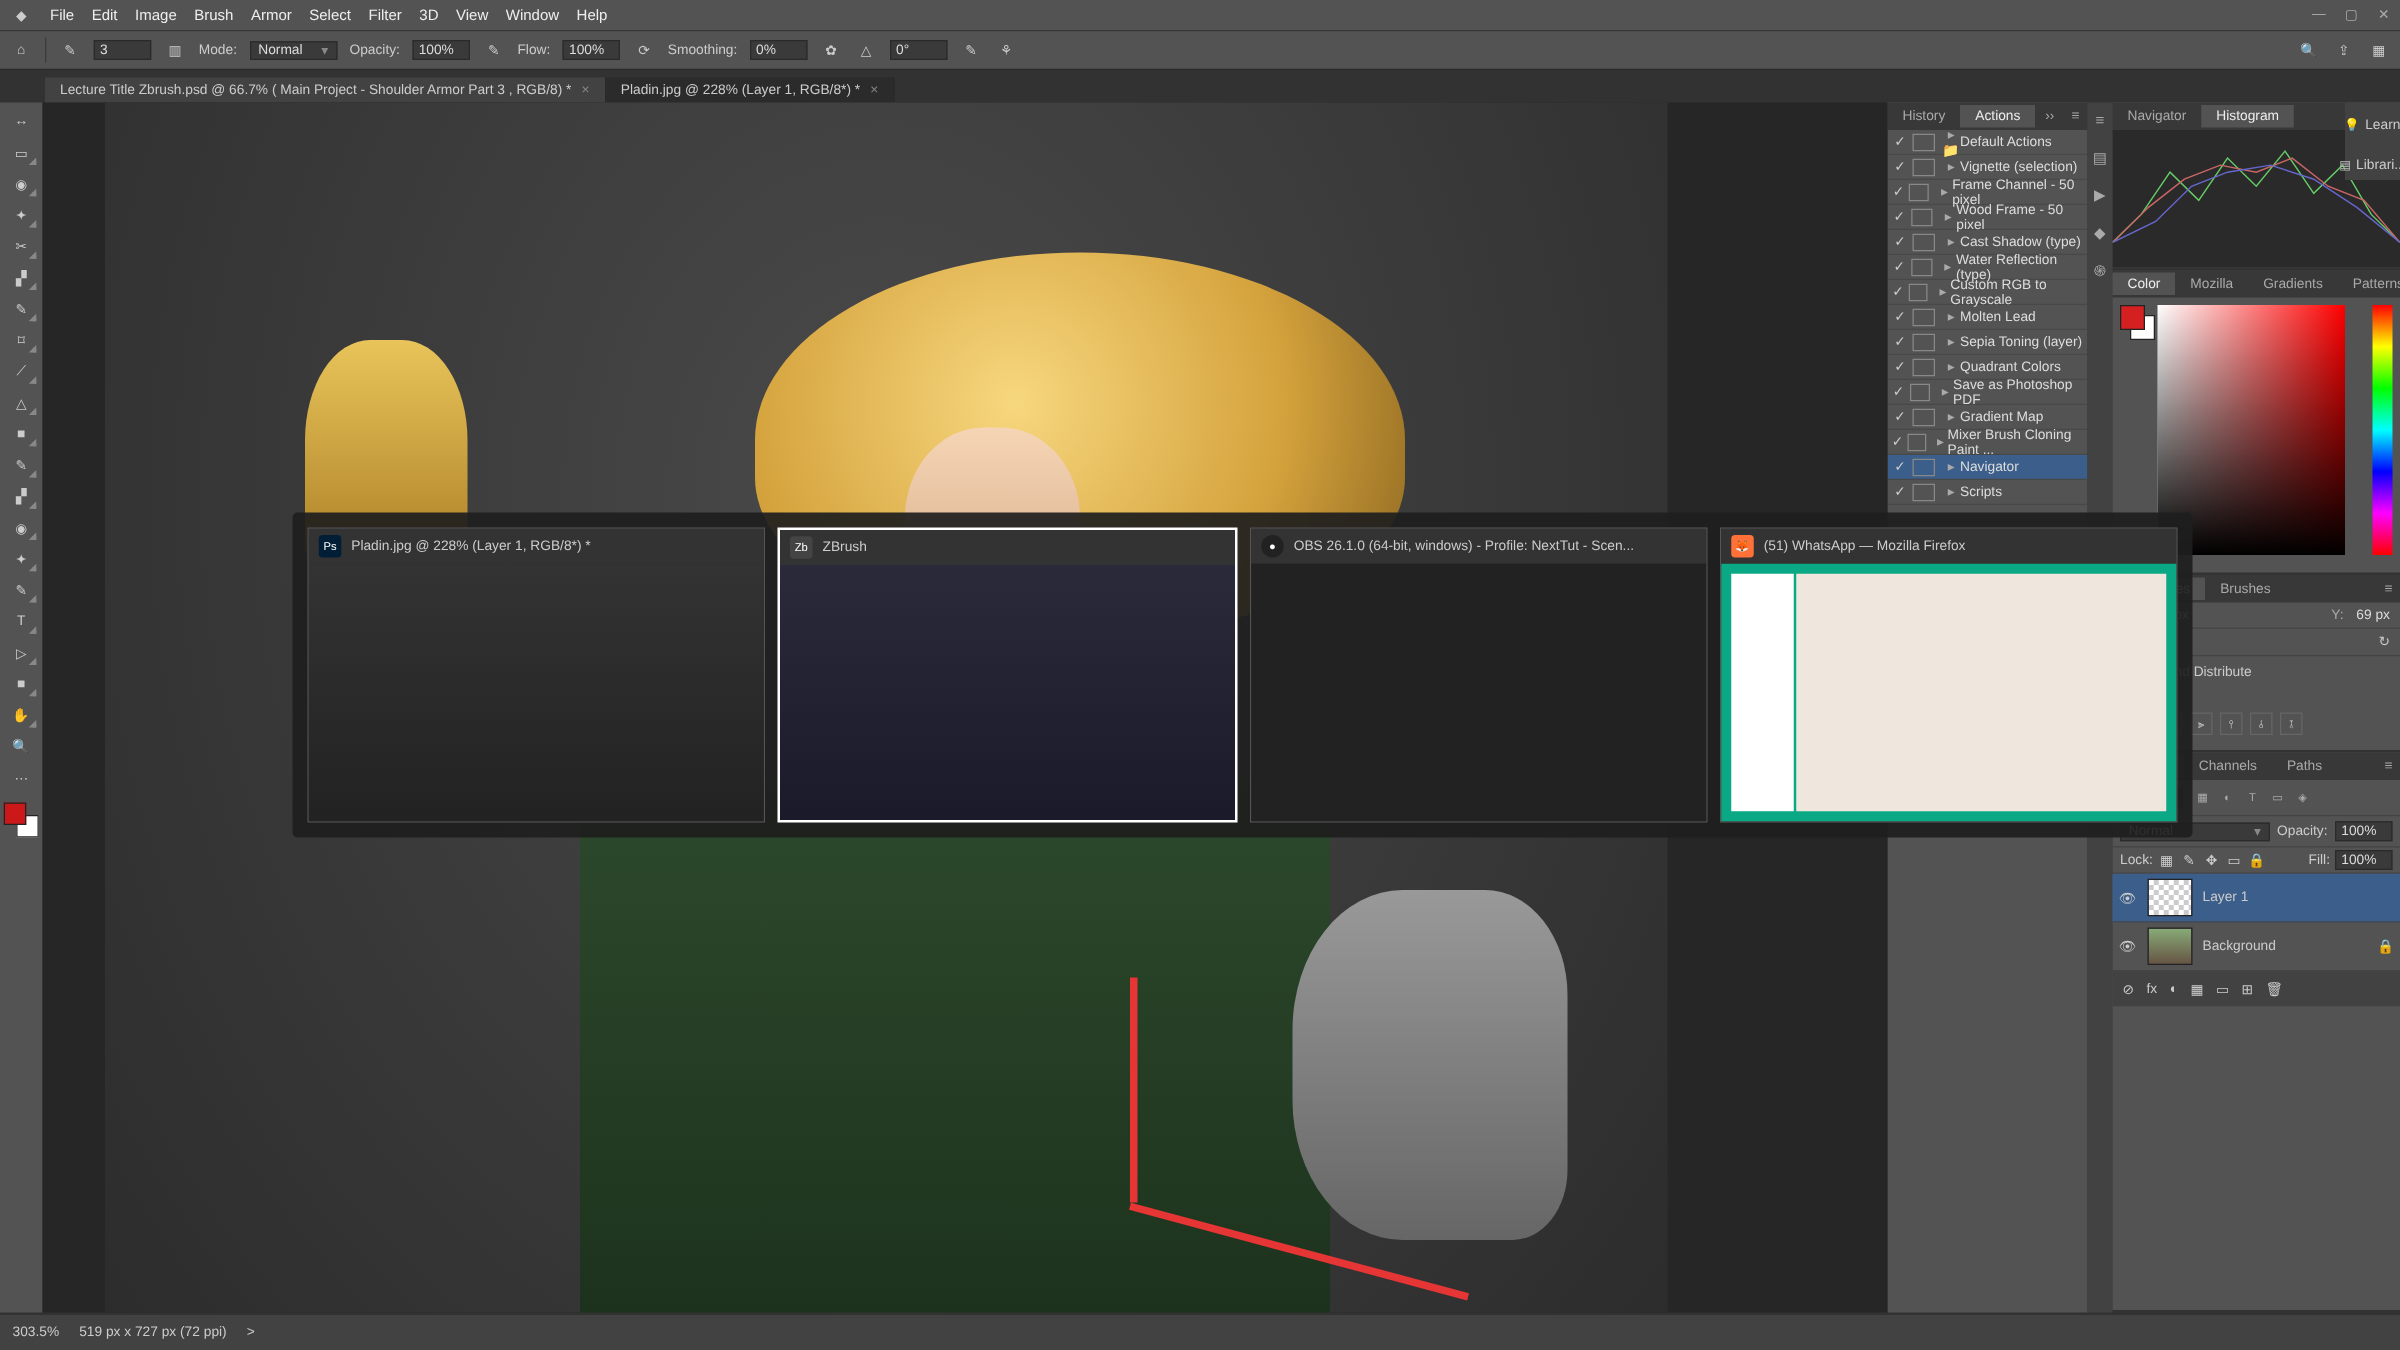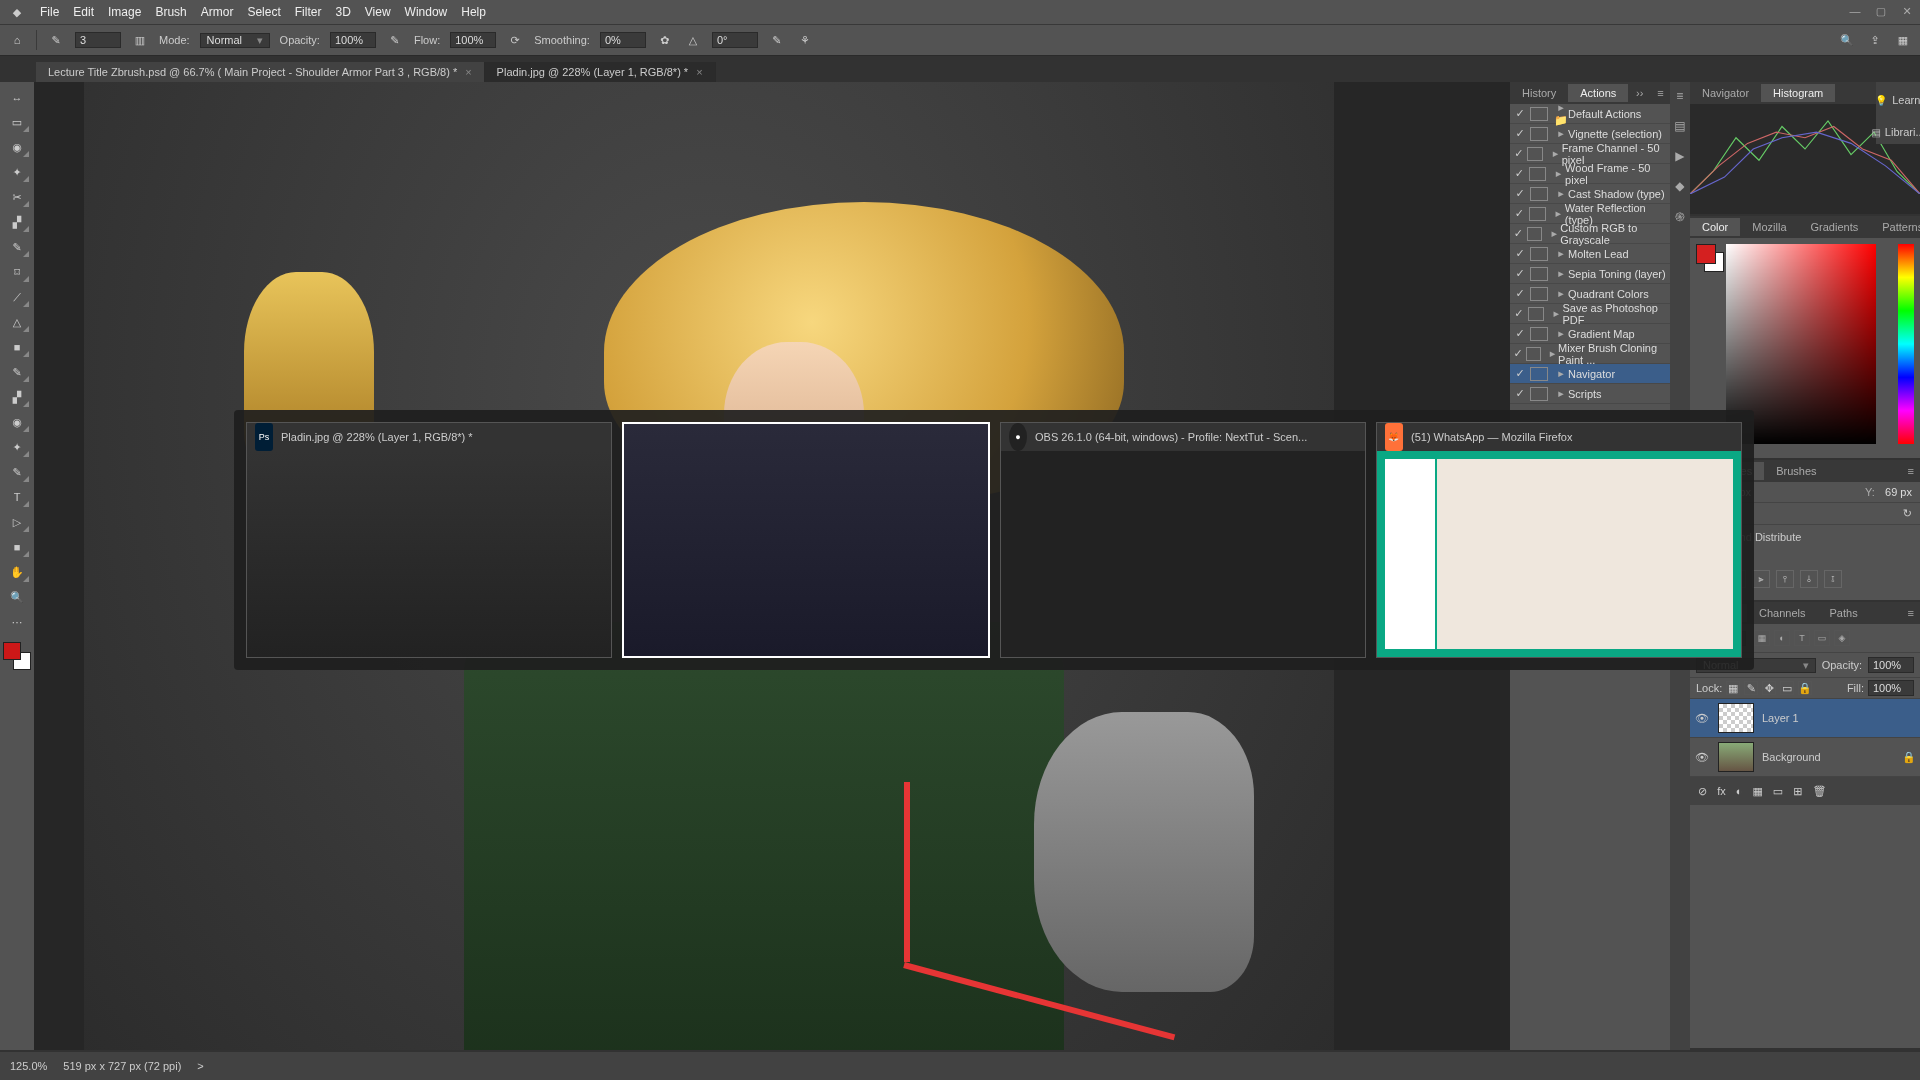--- a/index.html
+++ b/index.html
@@ -69,21 +69,21 @@
 .laypan .lrow{display:flex;align-items:center;padding:4px;border-bottom:1px solid #444;gap:8px}
 .laypan .eye{width:16px;text-align:center}
 .laypan .thumb{width:36px;height:30px;background:#ccc;border:1px solid #222}
 .laypan .thumb.chk{background:repeating-conic-gradient(#ccc 0 25%,#fff 0 50%) 0 0/8px 8px}
 .laybot{height:28px;background:#424242;display:flex;align-items:center;gap:10px;padding:0 8px;color:#aaa}
 .statusbar{position:absolute;left:0;right:0;bottom:0;height:28px;background:#424242;display:flex;align-items:center;padding:0 10px;gap:16px;font-size:11px;color:#bbb}
 .alttab{position:absolute;left:234px;top:410px;width:1520px;height:260px;background:rgba(30,30,30,.92);display:flex;gap:10px;padding:12px;border-radius:4px}
 .atwin{flex:1;background:#2a2a2a;border:1px solid #555;display:flex;flex-direction:column}
 .atwin.sel{border:2px solid #fff}
 .athdr{height:28px;display:flex;align-items:center;gap:8px;padding:0 8px;background:#333}
-.athdr .aicon{width:18px;height:28px;background:#1a5fb4;border-radius:3px;display:flex;align-items:center;justify-content:center;font-size:9px;color:#fff}
+.athdr .aicon{width:18px;height:18px;background:#1a5fb4;border-radius:3px;display:flex;align-items:center;justify-content:center;font-size:9px;color:#fff}
 .atbody{flex:1;background:#1a1a1a;position:relative;overflow:hidden}
 .atbody.ps{background:linear-gradient(#333,#222)}
 .atbody.zb{background:linear-gradient(#2a2a3a,#1a1a2a)}
 .atbody.obs{background:#222}
 .atbody.wa{background:#0aa884}
 .wa-inner{position:absolute;left:60px;top:8px;right:8px;bottom:8px;background:#efe7dd}
 .wa-side{position:absolute;left:8px;top:8px;width:50px;bottom:8px;background:#fff}
 .invis-row{display:flex;align-items:center;gap:6px}
 .filterbtns{display:flex;gap:4px;padding:2px 4px}
 .filterbtns span{width:16px;height:16px;border:1px solid #555;display:flex;align-items:center;justify-content:center;font-size:9px;color:#aaa}
@@ -429,34 +429,38 @@
     </div>
   </div>
 </div>
 
 <div class="rtstrip">
   <div class="ri">💡 <span>Learn</span></div>
   <div class="ri">▤ <span>Librari...</span></div>
 </div>
 
 <div class="statusbar">
-  <span>125.0%</span>
+  <span>303.5%</span>
   <span>519 px x 727 px (72 ppi)</span>
   <span>&gt;</span>
 </div>
 
 <div class="alttab">
   <div class="atwin">
     <div class="athdr">
         <div class="aicon" style="background:#001e36">Ps</div>
       <span>Pladin.jpg @ 228% (Layer 1, RGB/8*) *</span>
       </div>
     <div class="atbody ps"></div>
   </div>
   <div class="atwin sel">
+    <div class="athdr">
+        <div class="aicon" style="background:#444">Zb</div>
+      <span>ZBrush</span>
+      </div>
     <div class="atbody zb"></div>
   </div>
   <div class="atwin">
     <div class="athdr">
         <div class="aicon" style="background:#222;border-radius:50%">●</div>
       <span>OBS 26.1.0 (64-bit, windows) - Profile: NextTut - Scen...</span>
       </div>
     <div class="atbody obs"></div>
   </div>
   <div class="atwin">

